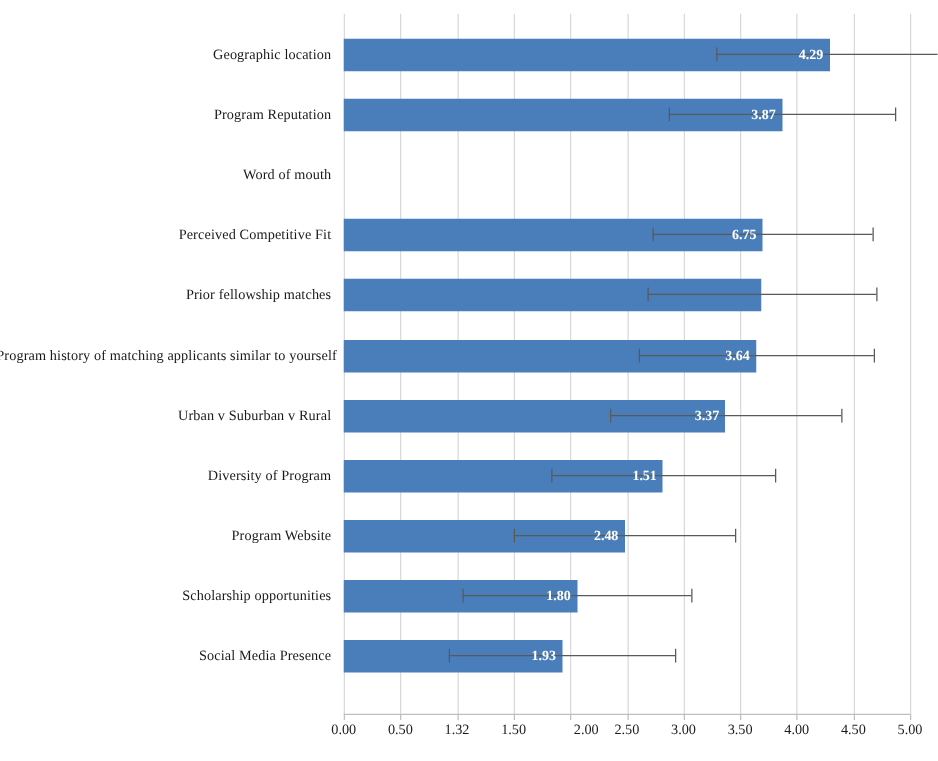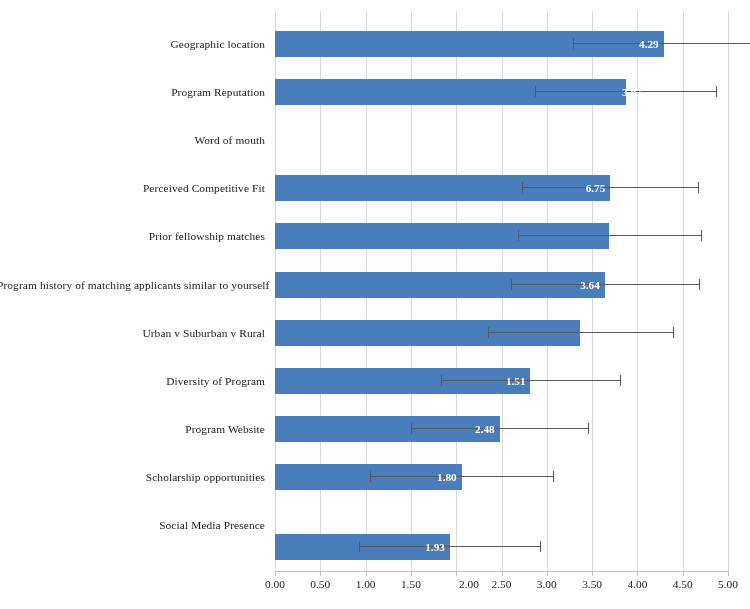--- a/index.html
+++ b/index.html
@@ -154,21 +154,21 @@
           <div class="bar" style="width: 388.674px; background: rgb(74, 126, 187);"></div>
           <div class="errbar" style="left: 298.074px; width: 181.2px; background: rgb(89, 89, 89);"></div>
           <div class="errcap" style="left: 298.074px; background: rgb(89, 89, 89);"></div>
           <div class="bar-label" style="left: 0px; width: 388.674px; color: rgb(255, 255, 255);">4.29</div>
         </div>
         <div class="bar-row" style="top: 68.1px; width: 453px;">
           <div class="bar" style="width: 350.622px; background: rgb(74, 126, 187);"></div>
           <div class="errbar" style="left: 260.022px; width: 181.2px; background: rgb(89, 89, 89);"></div>
           <div class="errcap" style="left: 260.022px; background: rgb(89, 89, 89);"></div>
           <div class="errcap" style="left: 441.222px; background: rgb(89, 89, 89);"></div>
-          <div class="bar-label" style="left: 0px; width: 350.622px; color: rgb(255, 255, 255); margin-left: 21px;">3.87</div>
+          <div class="bar-label" style="left: 0px; width: 350.622px; color: rgb(255, 255, 255);">3.87</div>
         </div>
         <div class="bar-row" style="top: 164.3px; width: 453px;">
           <div class="bar" style="width: 335.22px; background: rgb(74, 126, 187);"></div>
           <div class="errbar" style="left: 247.338px; width: 175.764px; background: rgb(89, 89, 89);"></div>
           <div class="errcap" style="left: 247.338px; background: rgb(89, 89, 89);"></div>
           <div class="errcap" style="left: 423.102px; background: rgb(89, 89, 89);"></div>
           <div class="bar-label" style="left: 0px; width: 335.22px; color: rgb(255, 255, 255);">6.75</div>
         </div>
         <div class="bar-row" style="top: 212.4px; width: 453px;">
           <div class="bar" style="width: 334.314px; background: rgb(74, 126, 187);"></div>
@@ -181,20 +181,21 @@
           <div class="errbar" style="left: 235.56px; width: 188.448px; background: rgb(89, 89, 89);"></div>
           <div class="errcap" style="left: 235.56px; background: rgb(89, 89, 89);"></div>
           <div class="errcap" style="left: 424.008px; background: rgb(89, 89, 89);"></div>
           <div class="bar-label" style="left: 0px; width: 329.784px; color: rgb(255, 255, 255);">3.64</div>
         </div>
         <div class="bar-row" style="top: 308.6px; width: 453px;">
           <div class="bar" style="width: 305.322px; background: rgb(74, 126, 187);"></div>
           <div class="errbar" style="left: 212.91px; width: 184.824px; background: rgb(89, 89, 89);"></div>
           <div class="errcap" style="left: 212.91px; background: rgb(89, 89, 89);"></div>
           <div class="errcap" style="left: 397.734px; background: rgb(89, 89, 89);"></div>
+          <div class="bar-label" style="left: 0px; width: 305.322px; color: rgb(255, 255, 255);">3.37</div>
         </div>
         <div class="bar-row" style="top: 356.7px; width: 453px;">
           <div class="bar" style="width: 255.492px; background: rgb(74, 126, 187);"></div>
           <div class="errbar" style="left: 165.798px; width: 179.388px; background: rgb(89, 89, 89);"></div>
           <div class="errcap" style="left: 165.798px; background: rgb(89, 89, 89);"></div>
           <div class="errcap" style="left: 345.186px; background: rgb(89, 89, 89);"></div>
           <div class="bar-label" style="left: 0px; width: 255.492px; color: rgb(255, 255, 255);">1.51</div>
         </div>
         <div class="bar-row" style="top: 404.8px; width: 453px;">
           <div class="bar" style="width: 224.688px; background: rgb(74, 126, 187);"></div>
@@ -203,38 +204,38 @@
           <div class="errcap" style="left: 313.476px; background: rgb(89, 89, 89);"></div>
           <div class="bar-label" style="left: 0px; width: 224.688px; color: rgb(255, 255, 255);">2.48</div>
         </div>
         <div class="bar-row" style="top: 452.9px; width: 453px;">
           <div class="bar" style="width: 186.636px; background: rgb(74, 126, 187);"></div>
           <div class="errbar" style="left: 95.13px; width: 183.012px; background: rgb(89, 89, 89);"></div>
           <div class="errcap" style="left: 95.13px; background: rgb(89, 89, 89);"></div>
           <div class="errcap" style="left: 278.142px; background: rgb(89, 89, 89);"></div>
           <div class="bar-label" style="left: 0px; width: 186.636px; color: rgb(255, 255, 255);">1.80</div>
         </div>
-        <div class="bar-row" style="top: 501px; width: 453px; margin-top: 22px;">
+        <div class="bar-row" style="top: 501px; width: 453px;">
           <div class="bar" style="width: 174.858px; background: rgb(74, 126, 187);"></div>
           <div class="errbar" style="left: 84.258px; width: 181.2px; background: rgb(89, 89, 89);"></div>
           <div class="errcap" style="left: 84.258px; background: rgb(89, 89, 89);"></div>
           <div class="errcap" style="left: 265.458px; background: rgb(89, 89, 89);"></div>
           <div class="bar-label" style="left: 0px; width: 174.858px; color: rgb(255, 255, 255);">1.93</div>
         </div>
       </div>
   </div>
 
   <div class="xaxis">
     <div class="xaxis-line"></div>
   <div class="xtick" style="left: 0px;"></div>
       <div class="xtick-label" style="left: 0px;">0.00</div>
       <div class="xtick" style="left: 45.3px;"></div>
       <div class="xtick-label" style="left: 45.3px;">0.50</div>
       <div class="xtick" style="left: 90.6px;"></div>
-      <div class="xtick-label" style="left: 90.6px;">1.00</div>
+      <div class="xtick-label" style="left: 90.6px;">1.32</div>
       <div class="xtick" style="left: 135.9px;"></div>
       <div class="xtick-label" style="left: 135.9px;">1.50</div>
       <div class="xtick" style="left: 181.2px;"></div>
       <div class="xtick-label" style="left: 194px;">2.00</div>
       <div class="xtick" style="left: 226.5px;"></div>
       <div class="xtick-label" style="left: 226.5px;">2.50</div>
       <div class="xtick" style="left: 271.8px;"></div>
       <div class="xtick-label" style="left: 271.8px;">3.00</div>
       <div class="xtick" style="left: 317.1px;"></div>
       <div class="xtick-label" style="left: 317.1px;">3.50</div>

